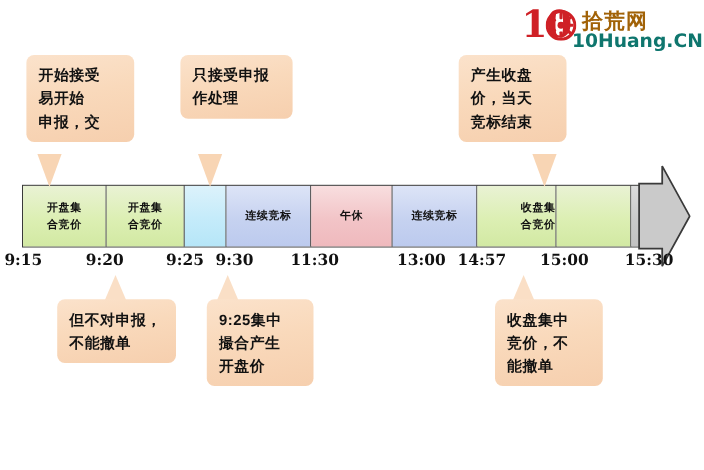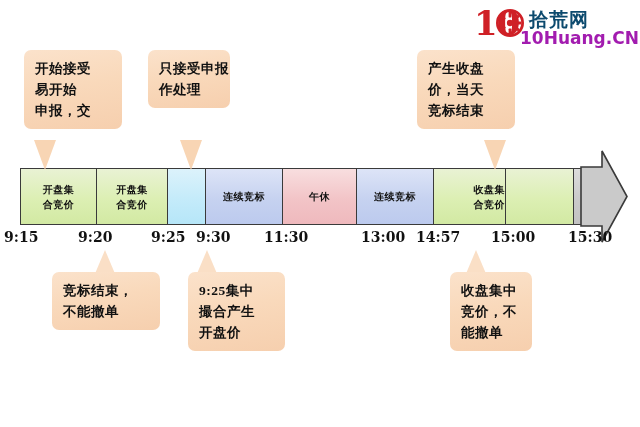--- a/index.html
+++ b/index.html
@@ -49,32 +49,32 @@
     width: 28px;
     height: 28px;
   }
   .logo-cn {
     position: absolute;
     left: 55px;
     top: 2px;
     font-family: "DejaVu Sans", "Liberation Sans", sans-serif;
     font-size: 19px;
     font-weight: bold;
-    color: #0c4a6e;
+    color: #a16207;
     letter-spacing: 1px;
     line-height: 22px;
   }
   .logo-sub {
     position: absolute;
     left: 46px;
     top: 23px;
     font-family: "DejaVu Sans", "Liberation Sans", sans-serif;
     font-size: 17px;
     font-weight: bold;
-    color: #a21caf;
+    color: #0f766e;
     line-height: 19px;
   }
 
   
   #bar {
     position: absolute;
     left: 20px;
     top: 168px;
     height: 57px;
     width: 566px;
@@ -133,21 +133,21 @@
     color: #111;
     white-space: nowrap;
   }
 
   
   .callout {
     position: absolute;
     box-sizing: border-box;
     background: linear-gradient(170deg,#fbe2cb 0%, #f9d9bb 45%, #f6cfae 100%);
     border-radius: 7px;
-    font-family: Liberation Serif, serif;
+    font-family: Liberation Sans, sans-serif;
     font-weight: bold;
     font-size: 13.5px;
     line-height: 21px;
     color: #111;
     letter-spacing: 0.5px;
     padding: 8px 9px 8px 11px;
     text-align: left;
     z-index: 4;
   }
   .callout .line { display: block; white-space: nowrap; }
@@ -194,21 +194,21 @@
     <span class="logo-sub">10Huang.CN</span>
   </div>
 
   <div class="callout" id="co-t0" style="left:24px; top:50px; width:98px;">
     <span class="line">开始接受</span>
     <span class="line">易开始</span>
     <span class="line">申报，交</span>
   </div>
   <div class="tail down" style="left:34px; top:140px;"></div>
 
-  <div class="callout" id="co-t1" style="left:148px; top:50px; width:82px;">
+  <div class="callout" id="co-t1" style="left:164px; top:50px; width:102px;">
     <span class="line">只接受申报</span>
     <span class="line">作处理</span>
   </div>
   <div class="tail down" style="left:180px; top:140px;"></div>
 
   <div class="callout" id="co-t2" style="left:417px; top:50px; width:98px;">
     <span class="line">产生收盘</span>
     <span class="line">价，当天</span>
     <span class="line">竞标结束</span>
   </div>
@@ -258,31 +258,31 @@
     <span class="tick" style="left:196px;">9:30</span>
     <span class="tick" style="left:264px;">11:30</span>
     <span class="tick" style="left:341px;margin-left:20px;">13:00</span>
     <span class="tick" style="left:416px;">14:57</span>
     <span class="tick" style="left:491px;">15:00</span>
     <span class="tick" style="left:556px;margin-left:12px;">15:30</span>
   </div>
 
   <div class="tail up" style="left:94px; top:250px;"></div>
   <div class="callout" id="co-b0" style="left:52px; top:272px; width:108px;">
-    <span class="line">竞标结束，</span>
+    <span class="line">但不对申报，</span>
     <span class="line">不能撤单</span>
   </div>
 
   <div class="tail up" style="left:196px; top:250px;"></div>
   <div class="callout" id="co-b1" style="left:188px; top:272px; width:97px;">
     <span class="line">9:25集中</span>
     <span class="line">撮合产生</span>
     <span class="line">开盘价</span>
   </div>
 
   <div class="tail up" style="left:465px; top:250px;"></div>
-  <div class="callout" id="co-b2" style="left:450px; top:272px; width:82px;">
+  <div class="callout" id="co-b2" style="left:450px; top:272px; width:98px;">
     <span class="line">收盘集中</span>
     <span class="line">竞价，不</span>
     <span class="line">能撤单</span>
   </div>
 
 </div>
 
 </body></html>

